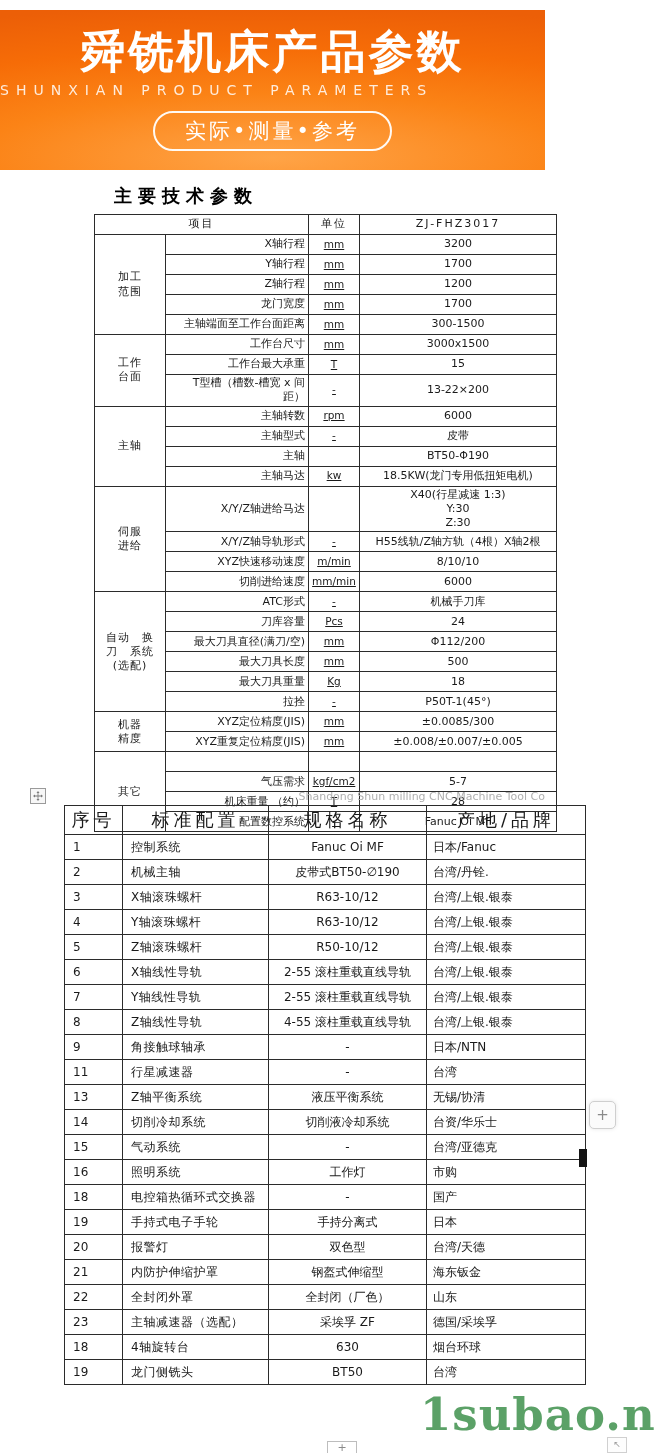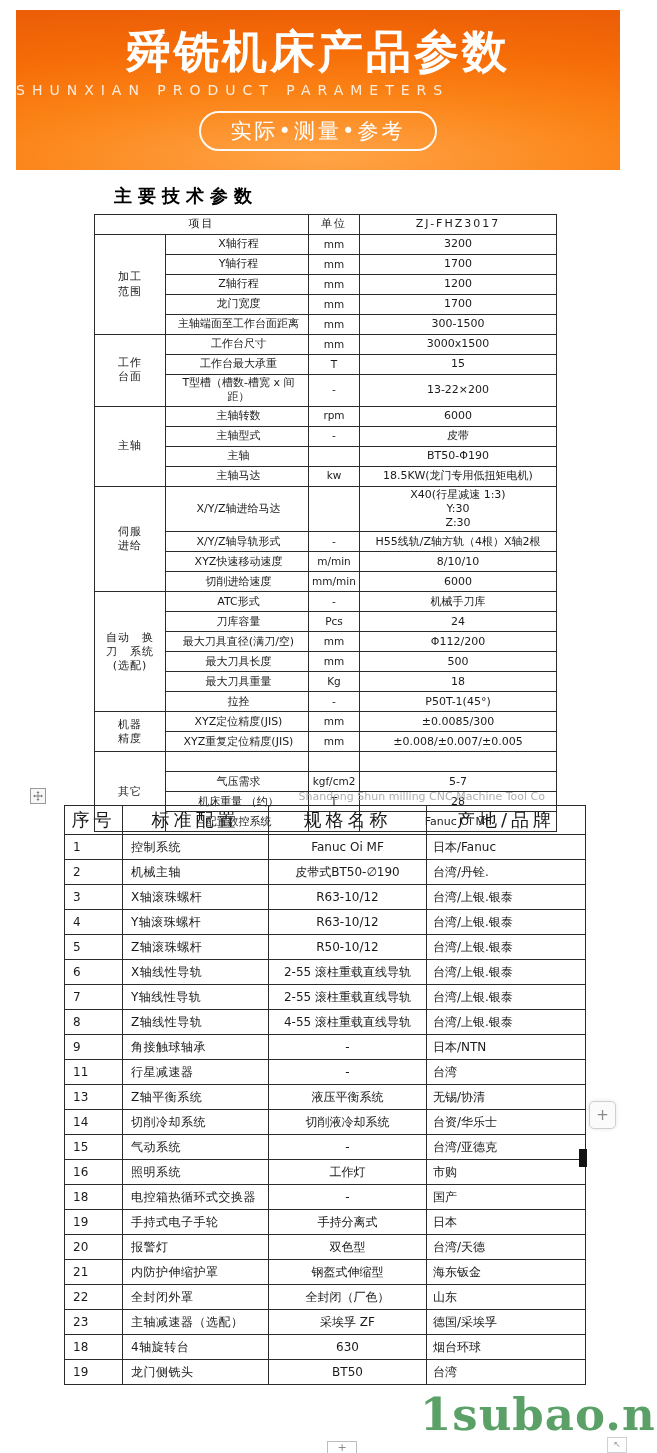--- a/index.html
+++ b/index.html
@@ -1,38 +1,38 @@
 <!DOCTYPE html>
 <html><head>
 <meta charset="utf-8">
 <style>
   html,body{margin:0;padding:0;background:#ffffff;}
   body{font-family:"DejaVu Sans","Liberation Sans",sans-serif;color:#1a1a1a;}
   .page{position:relative;width:657px;height:1453px;background:#fff;overflow:hidden;}
 
   
-  .banner{position:absolute;top:10px;left:0;width:604px;height:160px;
-    background:radial-gradient(130% 95% at 50% 92%, #ffa447 0%, #fb8316 42%, #f66c07 72%, #ec5f07 100%);margin-left:16px;}
+  .banner{position:absolute;top:10px;left:0;width:545px;height:160px;
+    background:radial-gradient(130% 95% at 50% 92%, #ffa447 0%, #fb8316 42%, #f66c07 72%, #ec5f07 100%);}
   .banner-title{margin-top:17px;text-align:center;font-size:45px;font-weight:bold;color:#ffffff;letter-spacing:3px;line-height:1.1;}
   .banner-sub{margin-top:5px;font-size:14px;color:rgba(255,255,255,.85);letter-spacing:7px;}
   .banner-badge{margin:13px auto 0;width:fit-content;border:2px solid rgba(255,255,255,.95);
     border-radius:22px;padding:4px 30px;font-size:21px;color:#fff;letter-spacing:3px;}
 
   
   .sec-title{position:absolute;top:184px;left:114px;font-family:"DejaVu Serif","Liberation Serif",serif;
     font-size:18px;font-weight:bold;letter-spacing:6px;color:#000;}
   table{border-collapse:collapse;table-layout:fixed;padding-left:36px;}
   td{border:1px solid #2b2b2b;overflow:hidden;}
 
   .t1{position:absolute;top:214px;left:94px;width:462px;font-size:11px;}
   .t1 td{height:17px;padding:1px 3px;line-height:1.3;}
   .t1 .hdr{ text-align:center;letter-spacing:2px;}
   .t1 .group{text-align:center;white-space:pre-line;letter-spacing:1px;}
-  .t1 .item{text-align:center;padding-left:6px;}
-  .t1 .unit{text-align:center;font-size:10.5px;}
+  .t1 .item{text-align:right;padding-left:6px;}
+  .t1 .unit{text-align:center;font-size:10.5px;text-decoration:underline;}
   .t1 .value{text-align:center;white-space:pre-line;}
 
   
   .source-note{position:absolute;top:790px;left:0;width:585px;text-align:right;padding-right:40px;
     box-sizing:border-box;font-size:11px;color:#b0b0b0;}
   .move-handle{position:absolute;top:788px;left:30px;width:14px;height:14px;border:1px solid #9a9a9a;
     background:#f7f7f7;display:flex;align-items:center;justify-content:center;}
   .t2{position:absolute;top:805px;left:64px;width:521px;font-size:12px;}
   .t2 td{height:22px;padding:1px 5px;line-height:1.25;}
   .t2 .hdr{height:26px;text-align:center;font-size:18px;letter-spacing:4px;}

